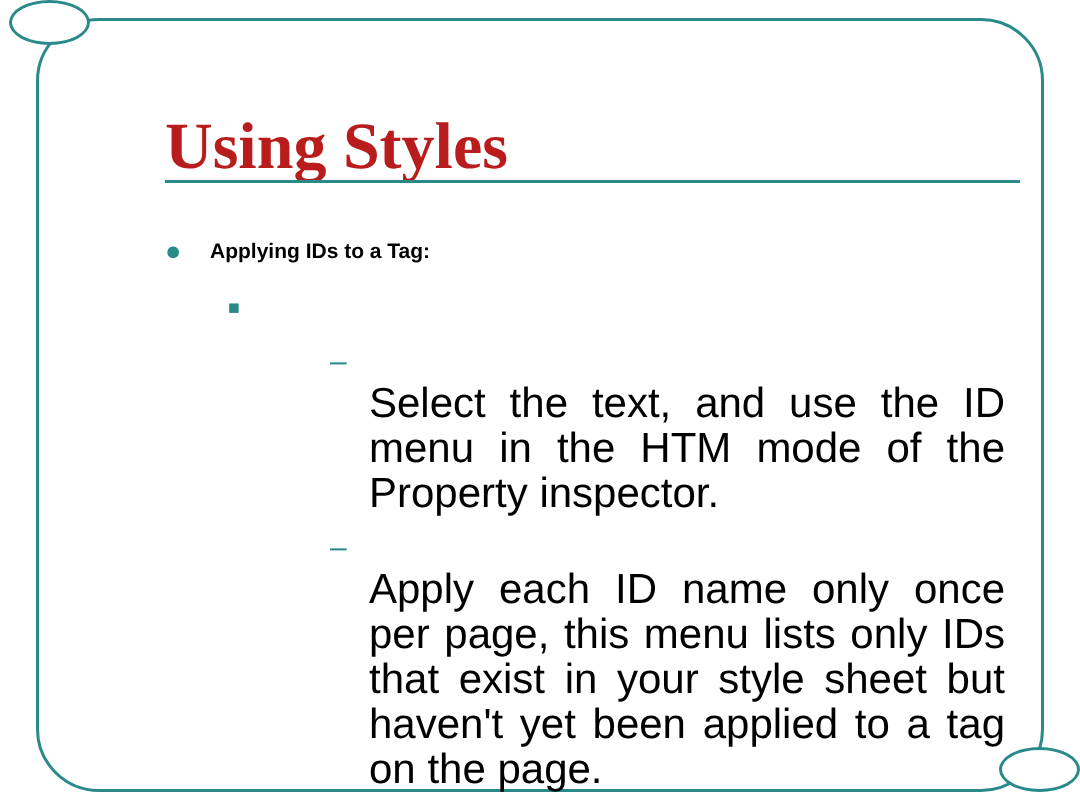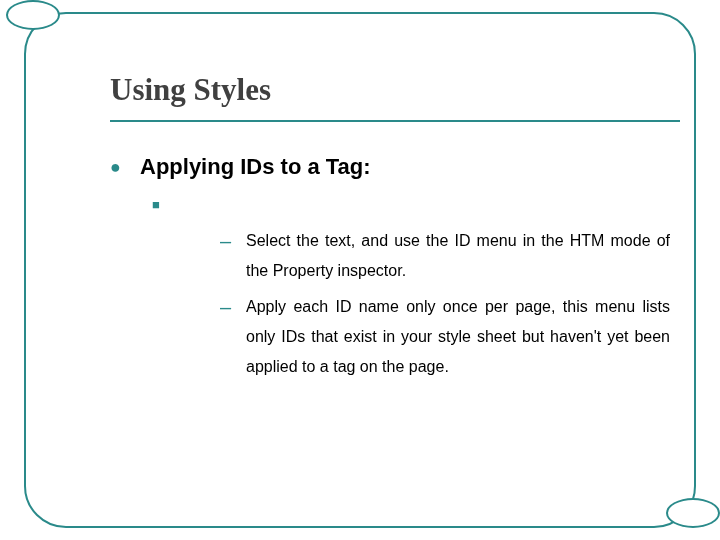--- a/index.html
+++ b/index.html
@@ -27,22 +27,22 @@
     background: #ffffff;
   }
   .oval-tl { left: 6px;  top: 0px;  width: 54px; height: 30px; }
   .oval-br { left: 666px; top: 498px; width: 54px; height: 30px; }
   .title {
     position: absolute;
     left: 110px;
     top: 72px;
     font-family: Georgia, 'Times New Roman', serif;
     font-weight: bold;
-    font-size: 31px;
-    color: #404040;
+    font-size: 44px;
+    color: #b91c1c;
   }
   .hr {
     position: absolute;
     left: 110px;
     top: 120px;
     width: 570px;
     height: 2px;
     background: #2a8a8a;
   }
   .content {
@@ -54,21 +54,21 @@
   }
   .row { display: flex; }
   .bullet-l1 {
     width: 30px;
     flex-shrink: 0;
     color: #2a8a8a;
     font-size: 18px;
     line-height: 30px;
   }
   .text-l1 {
-    font-size: 22px;
+    font-size: 14px;
     font-weight: bold;
     line-height: 30px;
   }
   .l2-wrap { padding-left: 42px; margin-top: 8px; }
   .bullet-l2 {
     width: 26px;
     flex-shrink: 0;
     color: #2a8a8a;
     font-size: 13px;
     line-height: 30px;
@@ -80,24 +80,25 @@
   }
   .l3-wrap { padding-left: 68px; margin-top: 6px; }
   .bullet-l3 {
     width: 26px;
     flex-shrink: 0;
     color: #2a8a8a;
     font-size: 20px;
     line-height: 30px;
   }
   .text-l3 {
-    font-size: 16px;
+    font-size: 28px;
     line-height: 30px;
     text-align: justify;
     flex: 1;
+    margin-top: 28px;
   }
 </style>
 </head>
 <body>
 
 <div class="frame"></div>
 <div class="corner-oval oval-tl"></div>
 <div class="corner-oval oval-br"></div>
 
 <div class="title">Using Styles</div>

